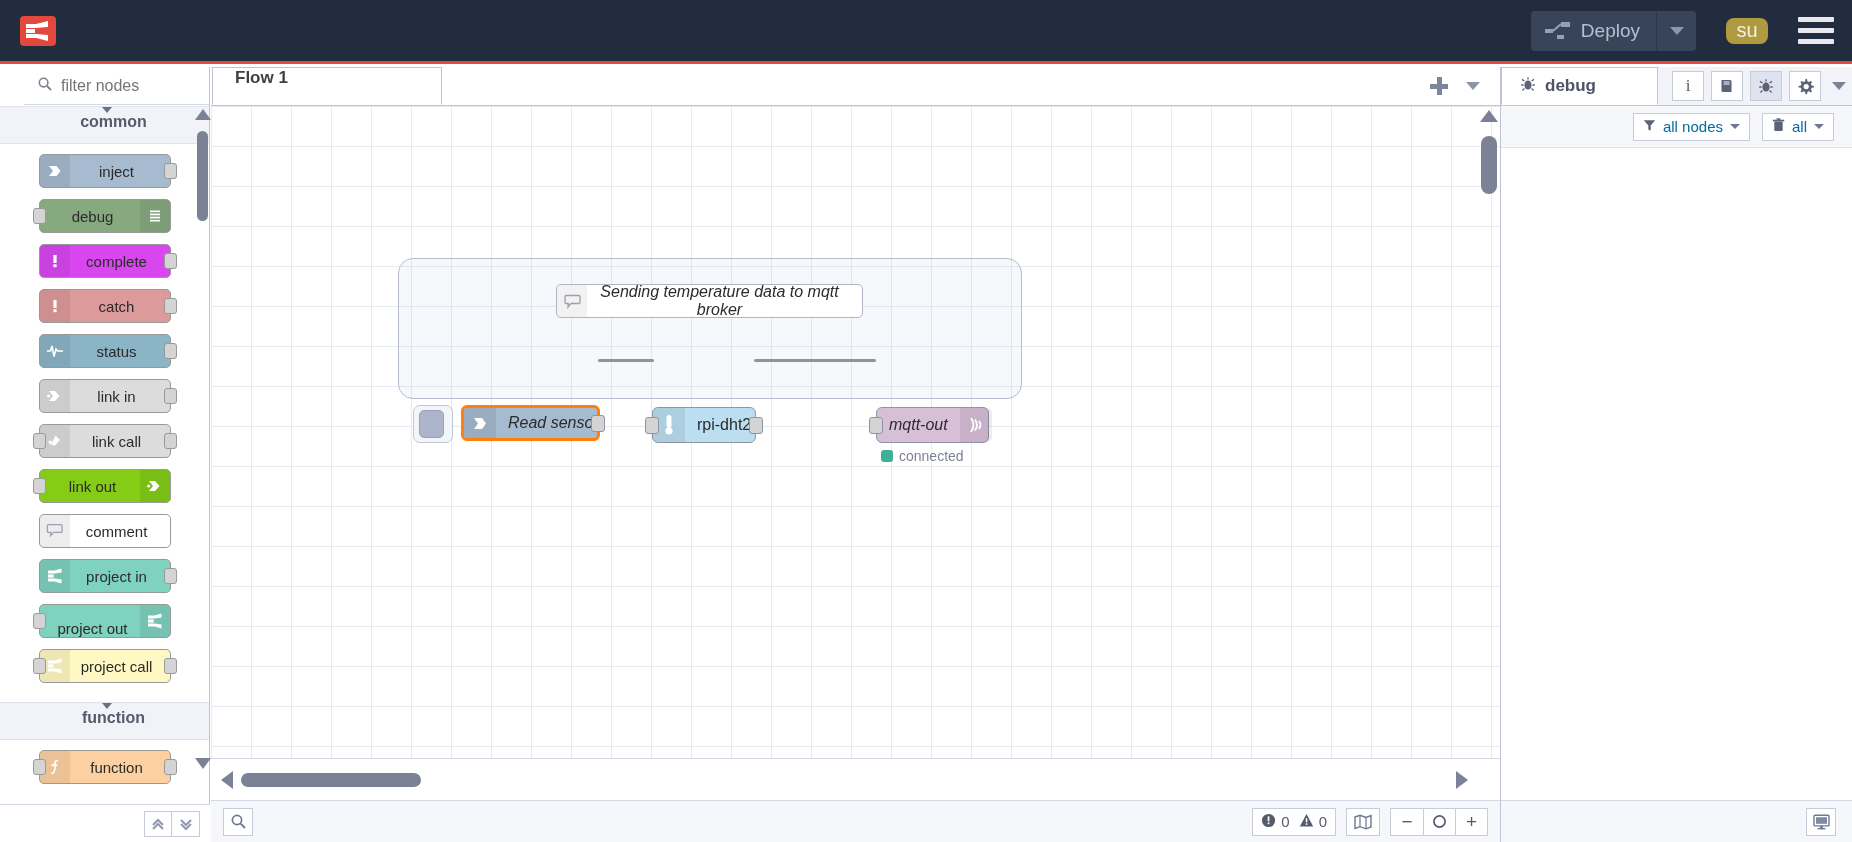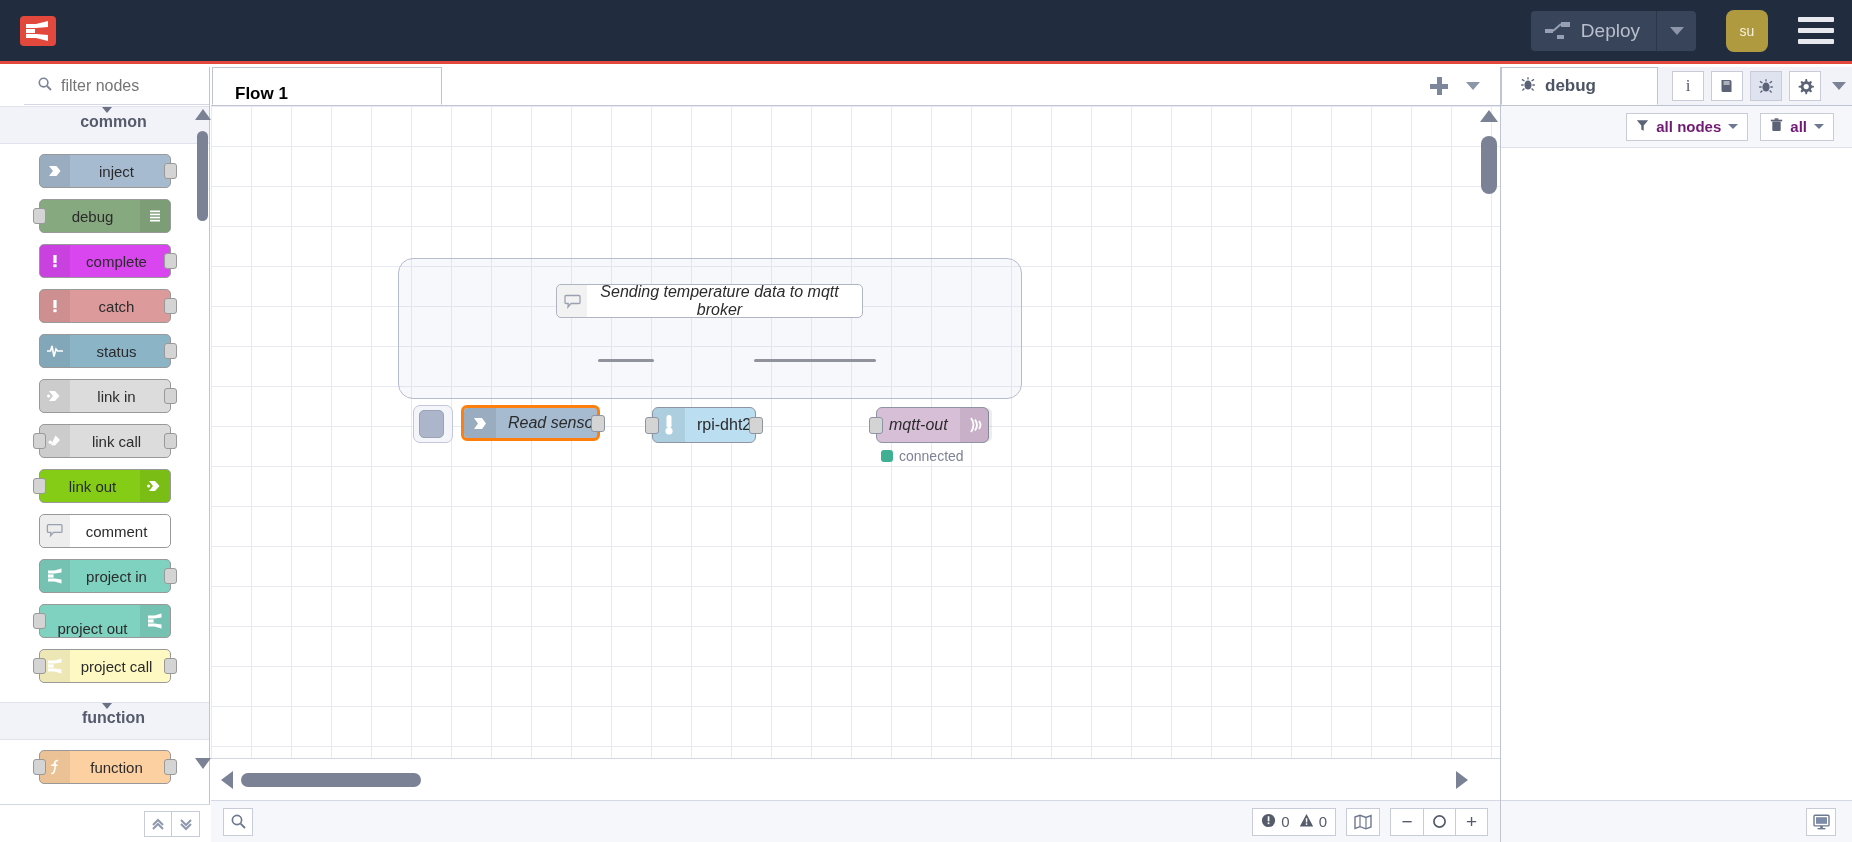--- a/index.html
+++ b/index.html
@@ -38,22 +38,22 @@
   #deploy-caret {
     height: 40px; width: 40px; background: #37445a; border-radius: 0 4px 4px 0;
     display: flex; align-items: center; justify-content: center; cursor: pointer;
     border-left: 1px solid #2b374b;
   }
   .caret-down {
     width: 0; height: 0; border-left: 7px solid transparent;
     border-right: 7px solid transparent; border-top: 8px solid #8d96a8;
   }
   #avatar {
-    width: 42px; height: 42px; border-radius: 8px; background: #b09a3f;
-    color: #f5f0dd; font-size: 14px; display: flex; align-items: center;
+    width: 42px; height: 26px; border-radius: 8px; background: #b09a3f;
+    color: #f5f0dd; font-size: 20px; display: flex; align-items: center;
     justify-content: center; margin-left: 30px; cursor: pointer;
   }
   #menu-btn {
     margin-left: 30px; width: 36px; height: 34px; display: flex;
     flex-direction: column; justify-content: center; gap: 6px; cursor: pointer;
   }
   #menu-btn i { display: block; height: 5px; background: #e7e9ee; border-radius: 1px; }
 
   
   #palette {
@@ -130,22 +130,22 @@
   
   #workspace {
     position: absolute; left: 211px; top: 67px; right: 352px; bottom: 0; background: #fff;
   }
   #tabbar {
     height: 39px; border-bottom: 1px solid #bfc4d4; display: flex; align-items: flex-end;
     background: #fff; position: relative;
   }
   .flow-tab {
     height: 38px; min-width: 230px; border: 1px solid #bfc4d4; border-bottom: 1px solid #fff;
-    background: #fff; display: flex; align-items: flex-end; padding-left: 22px;
-    font-size: 17px; font-weight: bold; color: #000000; cursor: pointer; margin-left: 1px;
+    background: #fff; display: flex; align-items: flex-start; padding-left: 22px;
+    font-size: 17px; font-weight: bold; color: #404040; cursor: pointer; margin-left: 1px;
   }
   #tab-tools {
     margin-left: auto; display: flex; align-items: center; gap: 18px;
     padding-right: 20px; height: 38px;
   }
   .plus-icon { position: relative; width: 18px; height: 18px; cursor: pointer; }
   .plus-icon::before, .plus-icon::after {
     content: ""; position: absolute; background: #7d869b;
   }
   .plus-icon::before { left: 7px; top: 0; width: 5px; height: 18px; }
@@ -291,21 +291,21 @@
     display: flex; align-items: center; justify-content: center; cursor: pointer;
     color: #555b6b; font-size: 17px;
   }
   .sb-ico.active { background: #dfe2ef; }
   #sb-toolbar {
     height: 42px; border-bottom: 1px solid #dfe2ec; background: #f6f7fb;
     display: flex; align-items: center; justify-content: flex-end; gap: 12px; padding-right: 18px;
   }
   .sb-drop {
     display: flex; align-items: center; gap: 7px; height: 28px; padding: 0 9px;
-    border: 1px solid #c8ccd8; background: #fff; font-size: 15px; color: #701a75; cursor: pointer; font-weight: bold;
+    border: 1px solid #c8ccd8; background: #fff; font-size: 15px; color: #0369a1; cursor: pointer;
   }
   #sb-body { position: absolute; top: 82px; left: 0; right: 0; bottom: 42px; background: #fff; }
   #sb-footer {
     position: absolute; left: 0; right: 0; bottom: 0; height: 42px;
     border-top: 1px solid #d4d8e4; background: #f6f7fb;
     display: flex; align-items: center; justify-content: flex-end; padding-right: 16px;
   }
   .monitor-box {
     width: 30px; height: 28px; border: 1px solid #c8ccd8; background: #fff;
     display: flex; align-items: center; justify-content: center; cursor: pointer;

